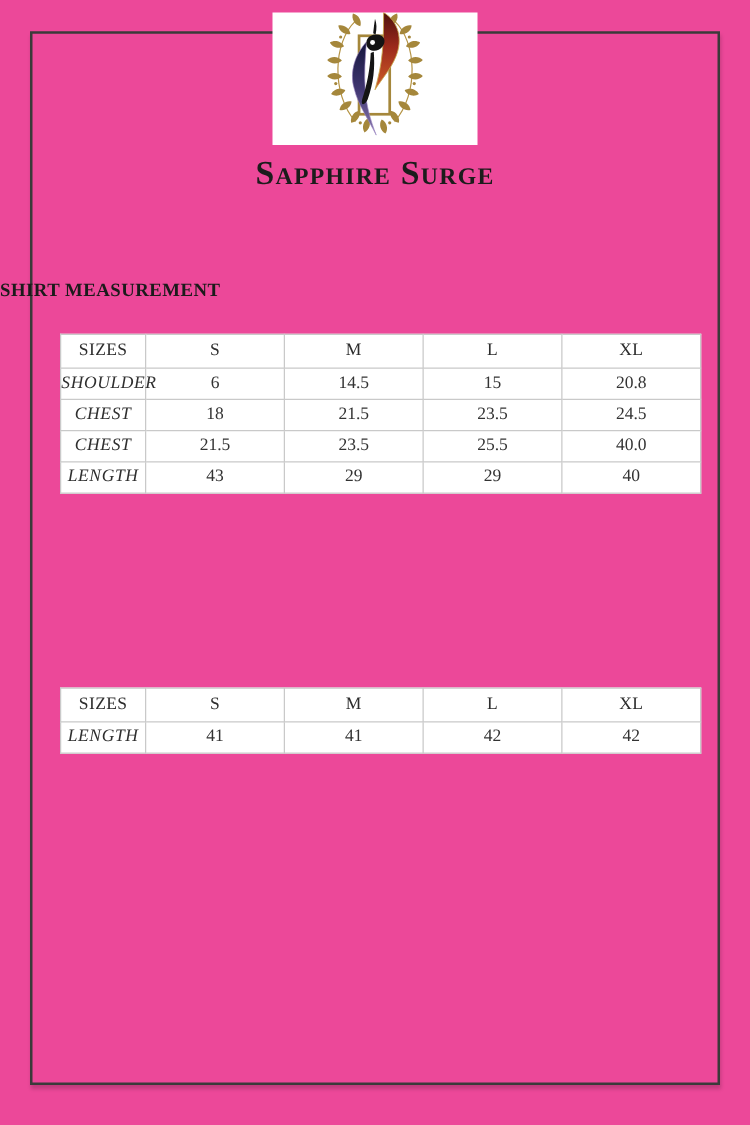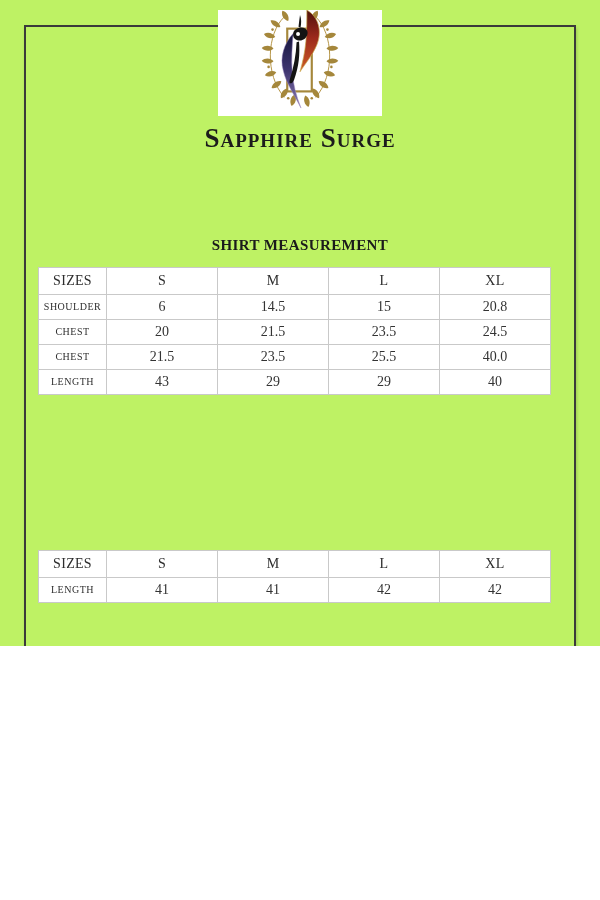--- a/index.html
+++ b/index.html
@@ -1,53 +1,53 @@
 <!DOCTYPE html>
 <html><head>
 <meta charset="utf-8">
 <style>
   html,body{margin:0;padding:0;background:#ffffff;}
   .page{
-    position:relative;width:600px;height:646px;background:#bef264;overflow:hidden;
+    position:relative;width:600px;height:900px;background:#ec4899;overflow:hidden;
     font-family:"Liberation Serif", serif;color:#1c1c1c;
   }
   .page-border{
     position:absolute;left:24px;top:25px;width:552px;height:843px;
     border:2px solid #3a3a3a;box-sizing:border-box;
     box-shadow:1px 3px 3px rgba(0,0,0,0.18);
   }
   .logo-wrap{
     position:absolute;left:218px;top:10px;width:164px;height:106px;
     background:#ffffff;display:flex;align-items:flex-start;justify-content:center;
   }
   .brand{
     position:absolute;top:118px;left:0;right:0;margin:0;text-align:center;
     font-variant:small-caps;font-variant-caps:small-caps;
     font-size:27px;line-height:40px;font-weight:700;letter-spacing:1px;color:#1c1c1c;
   }
   .section-title{
-    position:absolute;left:0;right:0;margin:12px;text-align:center;
+    position:absolute;left:0;right:0;margin:0;text-align:left;
     font-size:15px;font-weight:700;letter-spacing:0.4px;color:#1b1b1b;
   }
   #shirt-title{top:225px;}
   #trouser-title{top:507px;}
   table.meas{
-    position:absolute;left:38px;width:513px;border-collapse:collapse;table-layout:fixed;
+    position:absolute;left:48px;width:513px;border-collapse:collapse;table-layout:fixed;
     background:#ffffff;
   }
   #shirt-table{top:267px;}
   #trouser-table{top:550px;}
   table.meas th, table.meas td{
     border:1px solid #c9c9c9;text-align:center;padding:0;
   }
   table.meas thead th{
     height:26px;line-height:26px;font-weight:400;font-size:14px;color:#2d2d2d;letter-spacing:0.3px;
   }
   table.meas td{height:24px;line-height:24px;}
-  td.rowlabel{font-size:10px;letter-spacing:0.5px;color:#2f2f2f;}
+  td.rowlabel{font-size:14px;letter-spacing:0.5px;color:#2f2f2f;font-style:italic;}
   td.val{font-size:14px;color:#333333;}
   td.val-xl{vertical-align:top;line-height:19px;}
   col.c-label{width:68px;}
 </style>
 </head>
 <body>
 
 <div class="page">
 
   <div class="page-border"></div>
@@ -133,21 +133,21 @@
     <tbody>
       <tr>
         <td class="rowlabel">SHOULDER</td>
         <td class="val">6</td>
         <td class="val">14.5</td>
         <td class="val">15</td>
         <td class="val val-xl">20.8</td>
       </tr>
       <tr>
         <td class="rowlabel">CHEST</td>
-        <td class="val">20</td>
+        <td class="val">18</td>
         <td class="val">21.5</td>
         <td class="val">23.5</td>
         <td class="val val-xl">24.5</td>
       </tr>
       <tr>
         <td class="rowlabel">CHEST</td>
         <td class="val">21.5</td>
         <td class="val">23.5</td>
         <td class="val">25.5</td>
         <td class="val val-xl">40.0</td>

